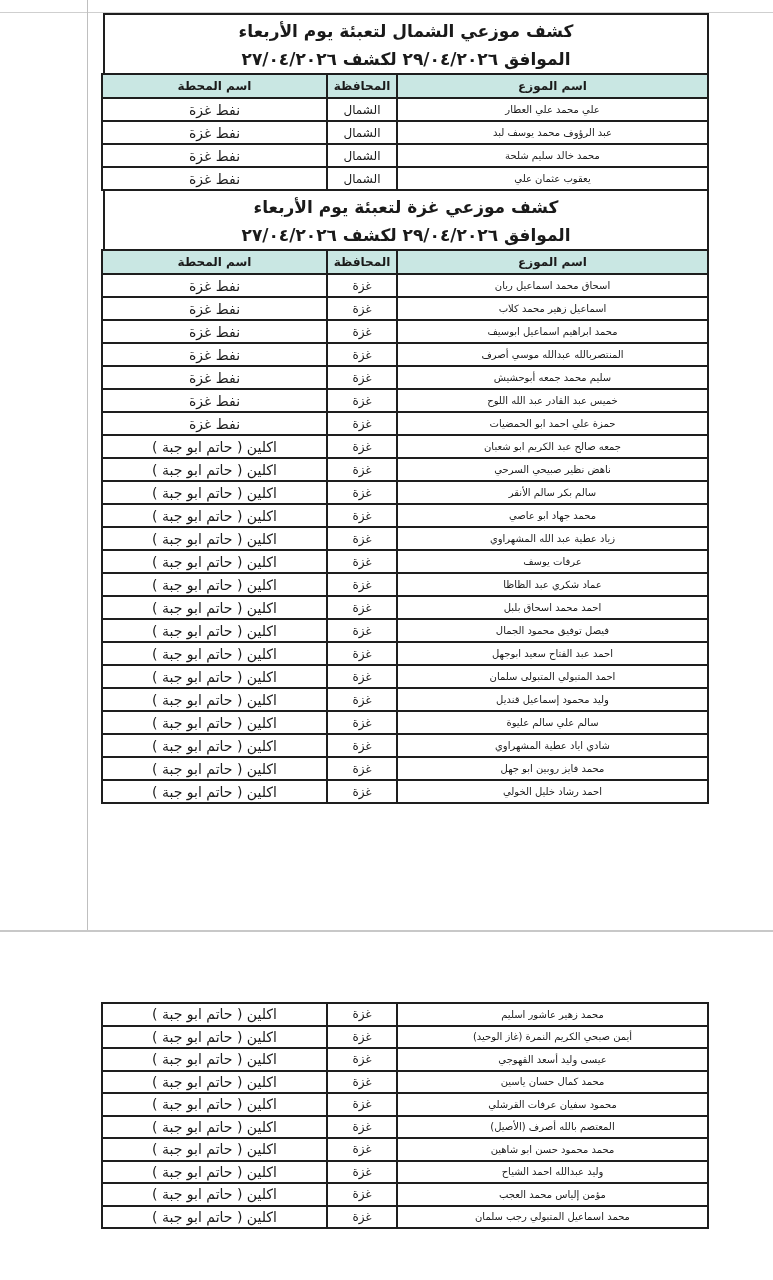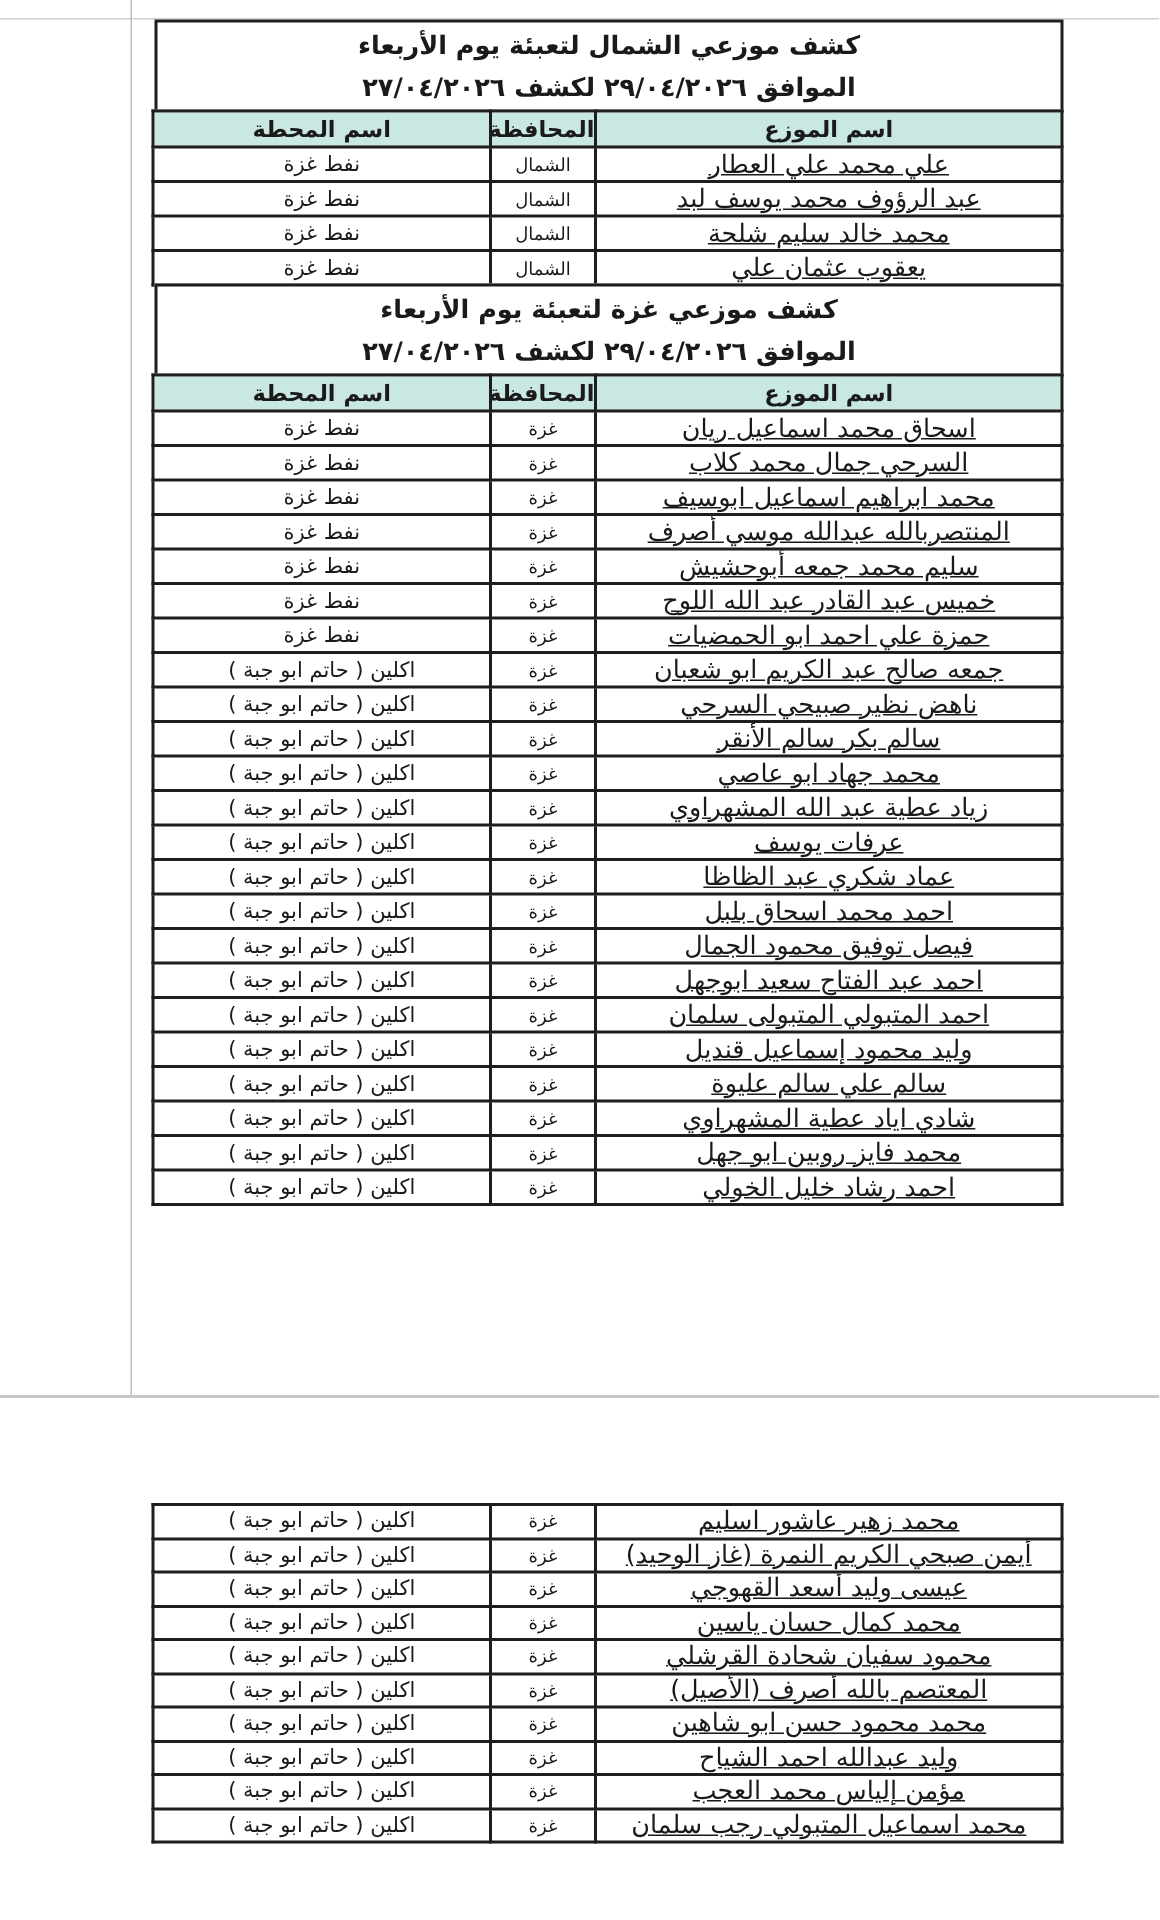--- a/index.html
+++ b/index.html
@@ -32,28 +32,28 @@
   table.roster {
     width:100%; border-collapse:collapse; table-layout:fixed;
     margin-top:-2px; background:#ffffff;
   }
   .roster th, .roster td {
     border:2px solid #1e1e1e;
     text-align:center; vertical-align:middle;
     overflow:hidden; white-space:nowrap;
   }
   .roster th {
-    background:#c9e7e3; font-size:15px; font-weight:bold; height:24px;
+    background:#c9e7e3; font-size:12px; font-weight:bold; height:24px;
   }
   .roster td { height:23px; }
   .sheet2 .roster td { height:22.5px; }
   .col-name    { width:311px; }
   .col-gov     { width:70px;  }
   .col-station { width:225px; }
-  td.c-name    { font-size:17px;text-decoration:underline; }
+  td.c-name    { font-size:10px; }
   td.c-gov     { font-size:12px; }
   td.c-station { font-size:14px; font-weight:normal; }
 </style>
 </head>
 <body>
 
 <div class="page">
 
   <div class="rule-top"></div>
   <div class="rule-left"></div>
@@ -127,21 +127,21 @@
       </thead>
       <tbody>
 
           <tr>
             <td class="c-name">اسحاق محمد اسماعيل ريان</td>
             <td class="c-gov">غزة</td>
             <td class="c-station">نفط غزة</td>
           </tr>
 
           <tr>
-            <td class="c-name">السرحي جمال محمد كلاب</td>
+            <td class="c-name">اسماعيل زهير محمد كلاب</td>
             <td class="c-gov">غزة</td>
             <td class="c-station">نفط غزة</td>
           </tr>
 
           <tr>
             <td class="c-name">محمد ابراهيم اسماعيل ابوسيف</td>
             <td class="c-gov">غزة</td>
             <td class="c-station">نفط غزة</td>
           </tr>
 
@@ -296,21 +296,21 @@
             <td class="c-station">اكلين ( حاتم ابو جبة )</td>
           </tr>
 
           <tr>
             <td class="c-name">محمد كمال حسان ياسين</td>
             <td class="c-gov">غزة</td>
             <td class="c-station">اكلين ( حاتم ابو جبة )</td>
           </tr>
 
           <tr>
-            <td class="c-name">محمود سفيان شحادة القرشلي</td>
+            <td class="c-name">محمود سفيان عرفات القرشلي</td>
             <td class="c-gov">غزة</td>
             <td class="c-station">اكلين ( حاتم ابو جبة )</td>
           </tr>
 
           <tr>
             <td class="c-name">المعتصم بالله أصرف (الأصيل)</td>
             <td class="c-gov">غزة</td>
             <td class="c-station">اكلين ( حاتم ابو جبة )</td>
           </tr>
 

